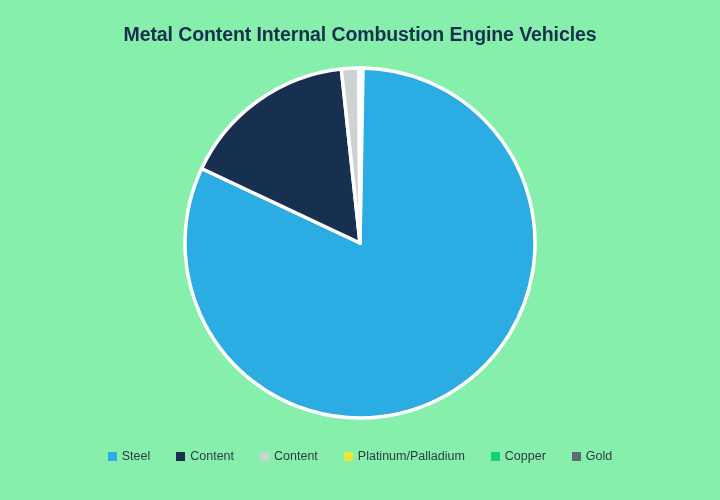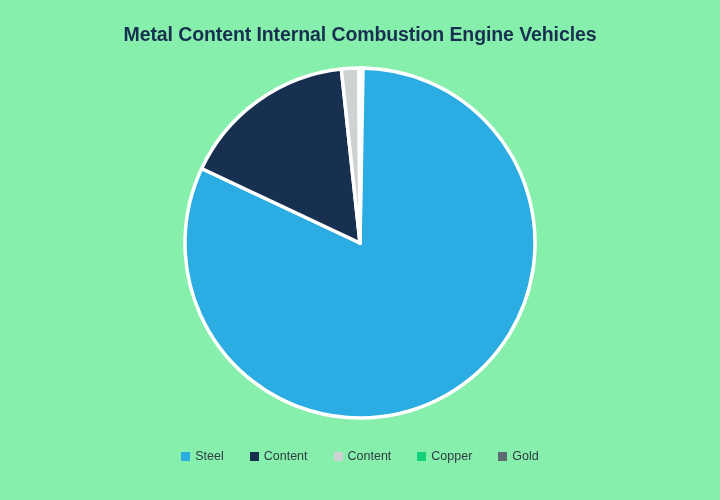--- a/index.html
+++ b/index.html
@@ -102,20 +102,24 @@
       </div>
       <div class="legend-item">
         <span class="legend-swatch" style="background: rgb(23, 48, 79);"></span>
         <span class="legend-label">Content</span>
       </div>
       <div class="legend-item">
         <span class="legend-swatch" style="background: rgb(206, 210, 211);"></span>
         <span class="legend-label">Content</span>
       </div>
       <div class="legend-item">
+        <span class="legend-swatch" style="background: rgb(232, 232, 60);"></span>
+        <span class="legend-label">Platinum/Palladium</span>
+      </div>
+      <div class="legend-item">
         <span class="legend-swatch" style="background: rgb(19, 209, 122);"></span>
         <span class="legend-label">Copper</span>
       </div>
       <div class="legend-item">
         <span class="legend-swatch" style="background: rgb(93, 107, 114);"></span>
         <span class="legend-label">Gold</span>
       </div>
     </div>
 
 </div>

